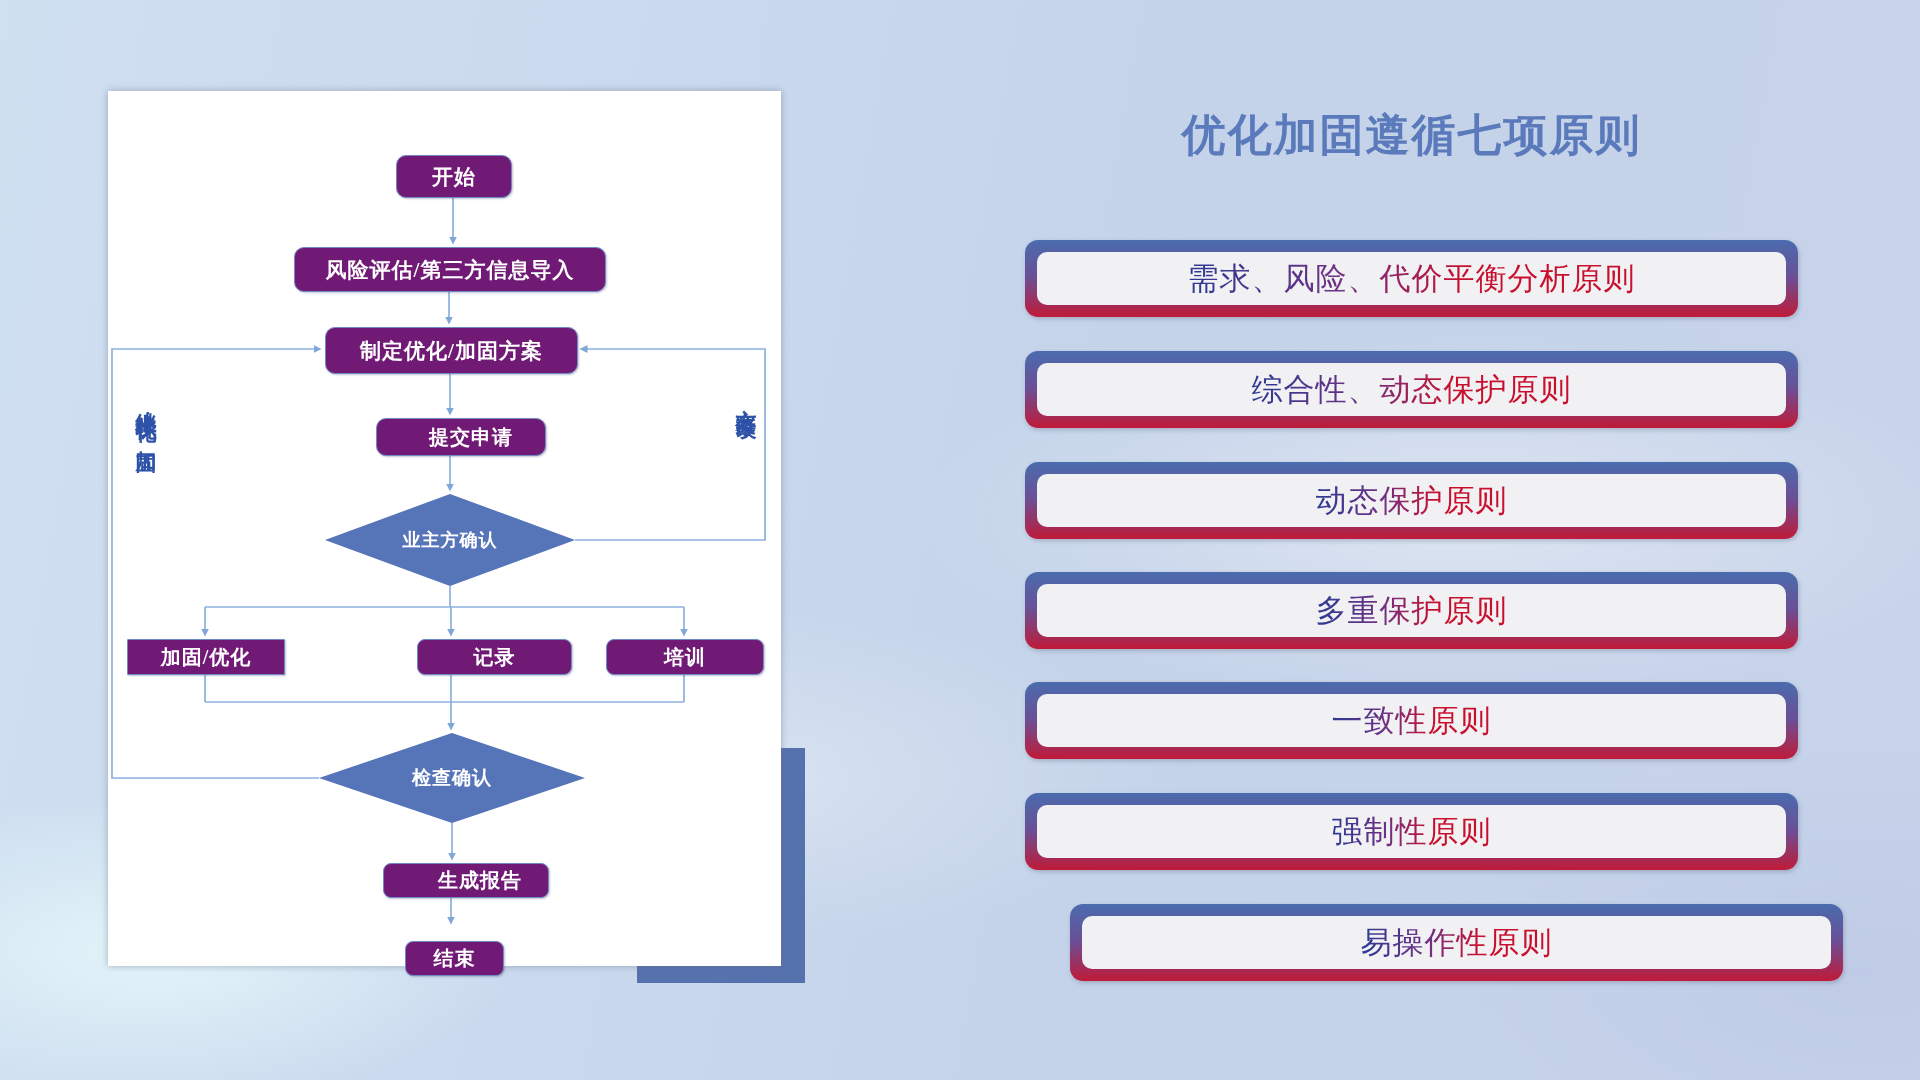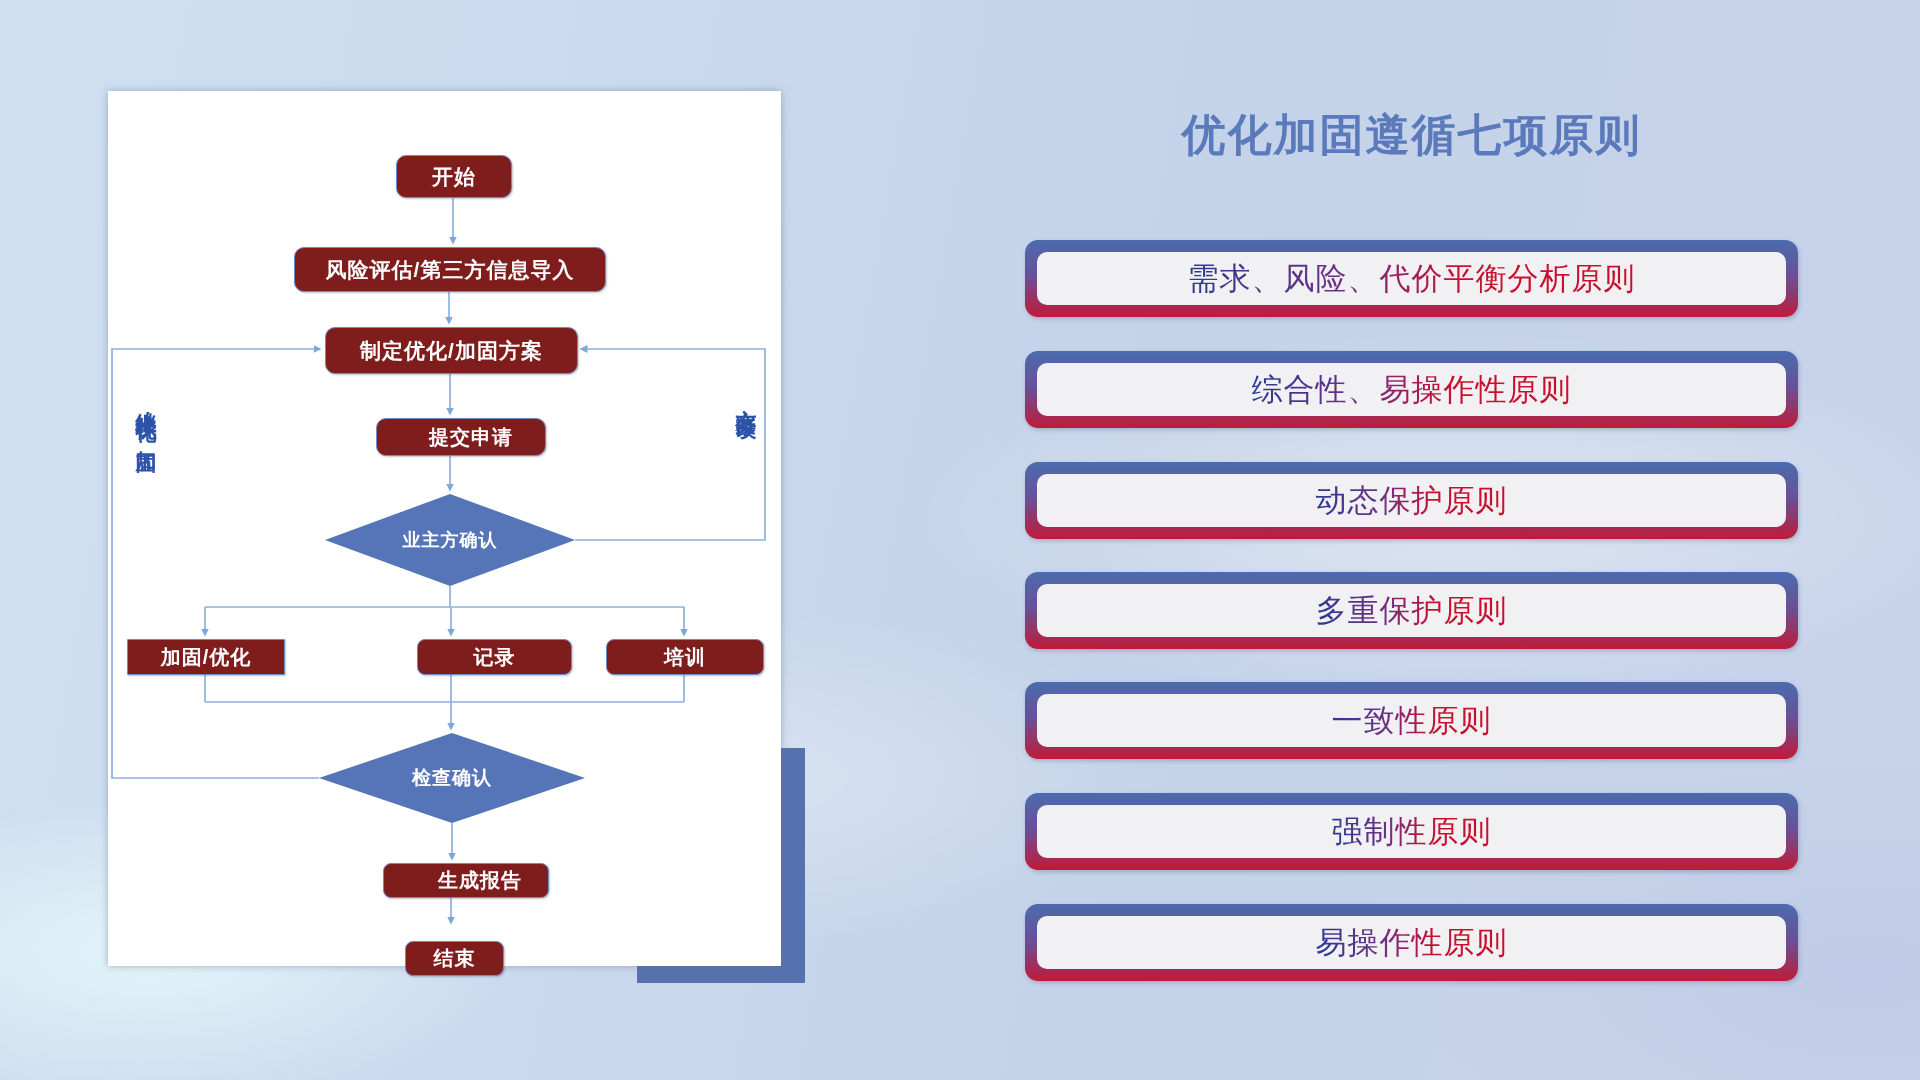--- a/index.html
+++ b/index.html
@@ -19,27 +19,28 @@
     left:637px;top:748px;width:168px;height:235px;
     background:#5571ae;
   }
   .flow-card{
     left:108px;top:91px;width:673px;height:875px;
     background:#ffffff;
     box-shadow:0 0 7px rgba(110,120,145,0.55);
   }
   .flow-node{
     position:absolute;
-    background:#7f1d1d;
+    background:#701a75;
     border:1px solid #7189c5;
     border-radius:10px;
     color:#ffffff;font-weight:bold;
     display:flex;align-items:center;justify-content:center;
     box-shadow:1px 1px 2px rgba(80,90,120,0.35);
     letter-spacing:1px;
+    font-family:Liberation Serif, serif;
   }
   .flow-diamond{
     position:absolute;
     background:#5674b8;
     clip-path:polygon(50% 0,100% 50%,50% 100%,0 50%);
     color:#ffffff;font-weight:bold;
     display:flex;align-items:center;justify-content:center;
     letter-spacing:1px;
   }
   .v-label{
@@ -133,21 +134,21 @@
 
 <div class="abs panel-title">优化加固遵循七项原则</div>
 
 <div class="principle" style="top:240px;">
   <div class="principle-inner">
     <span class="principle-text">需求、风险、代价平衡分析原则</span>
   </div>
 </div>
 <div class="principle" style="top:351px;">
   <div class="principle-inner">
-    <span class="principle-text">综合性、易操作性原则</span>
+    <span class="principle-text">综合性、动态保护原则</span>
   </div>
 </div>
 <div class="principle" style="top:462px;text-align:center;">
   <div class="principle-inner">
     <span class="principle-text">动态保护原则</span>
   </div>
 </div>
 <div class="principle" style="top:572px;">
   <div class="principle-inner">
     <span class="principle-text">多重保护原则</span>
@@ -156,17 +157,17 @@
 <div class="principle" style="top:682px;">
   <div class="principle-inner">
     <span class="principle-text">一致性原则</span>
   </div>
 </div>
 <div class="principle" style="top:793px;">
   <div class="principle-inner">
     <span class="principle-text">强制性原则</span>
   </div>
 </div>
-<div class="principle" style="top:904px;">
+<div class="principle" style="top:904px;margin-left:45px;">
   <div class="principle-inner">
     <span class="principle-text">易操作性原则</span>
   </div>
 </div>
 
 </body></html>

